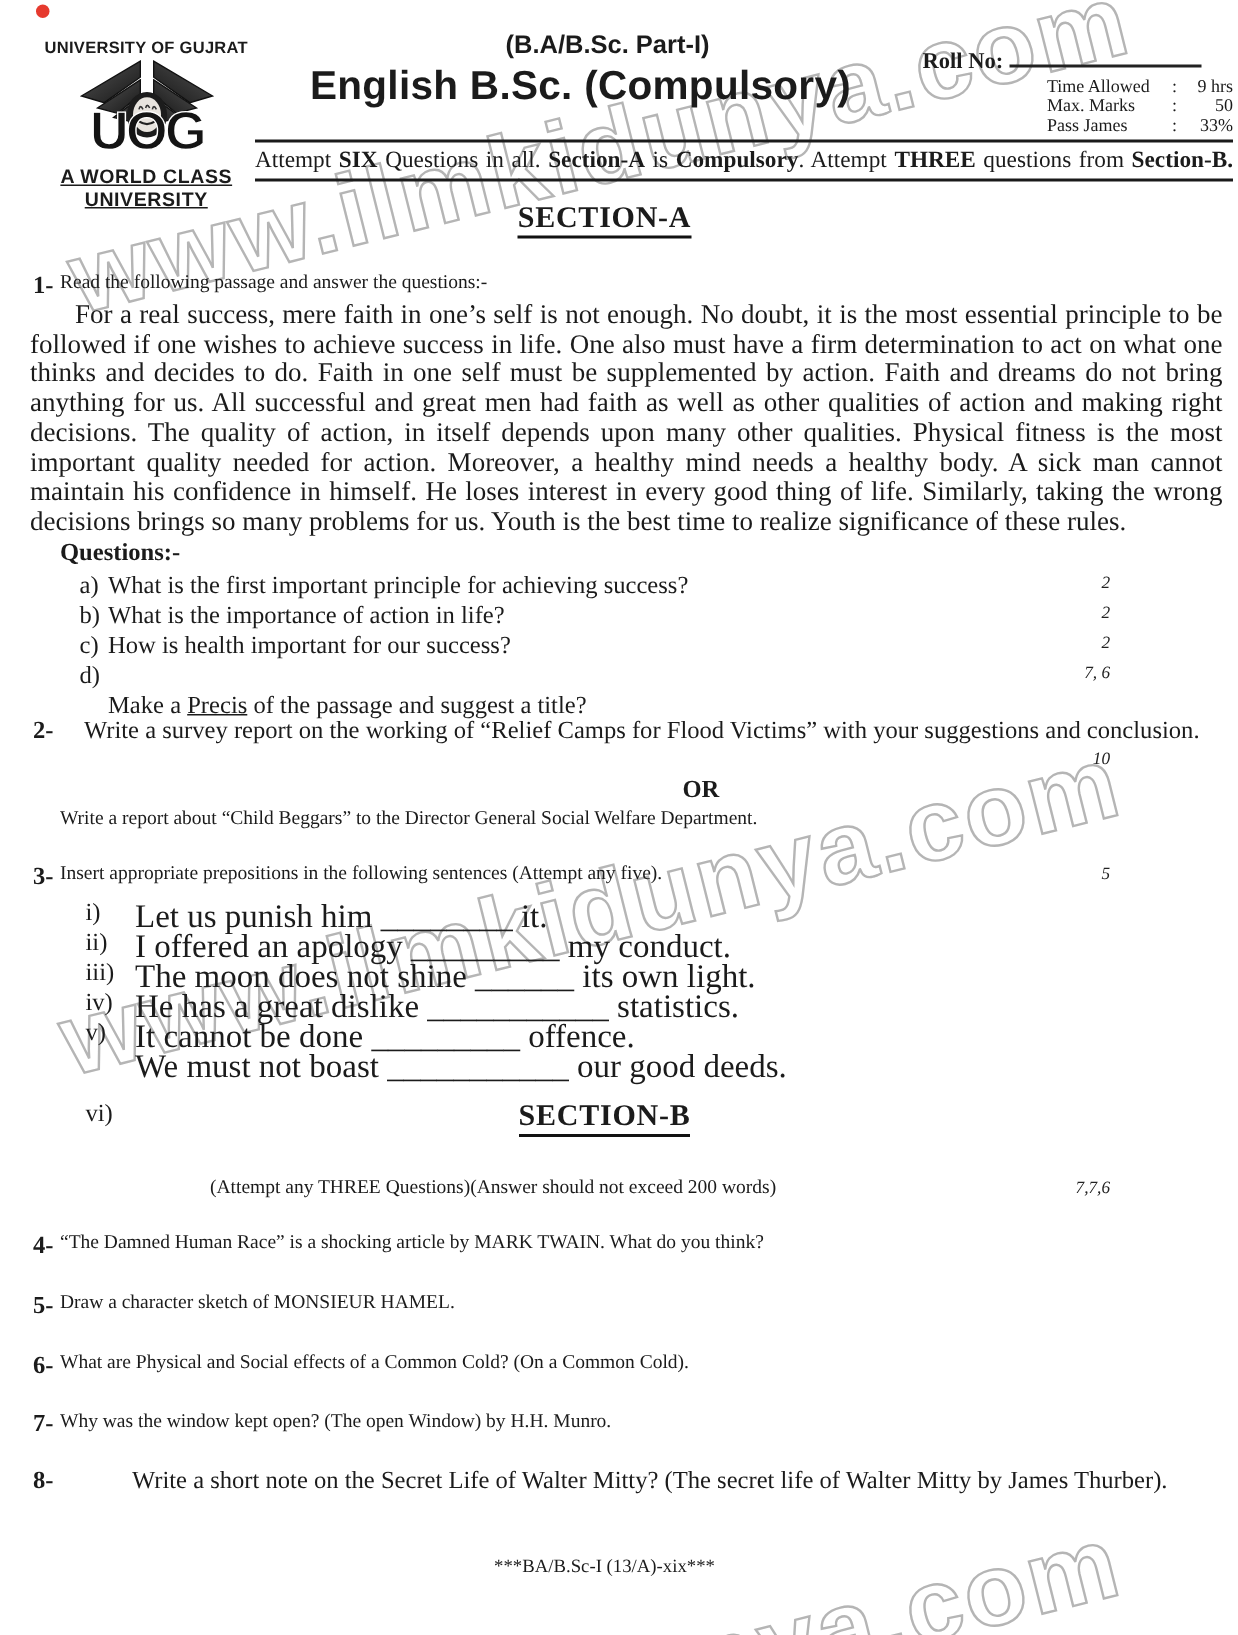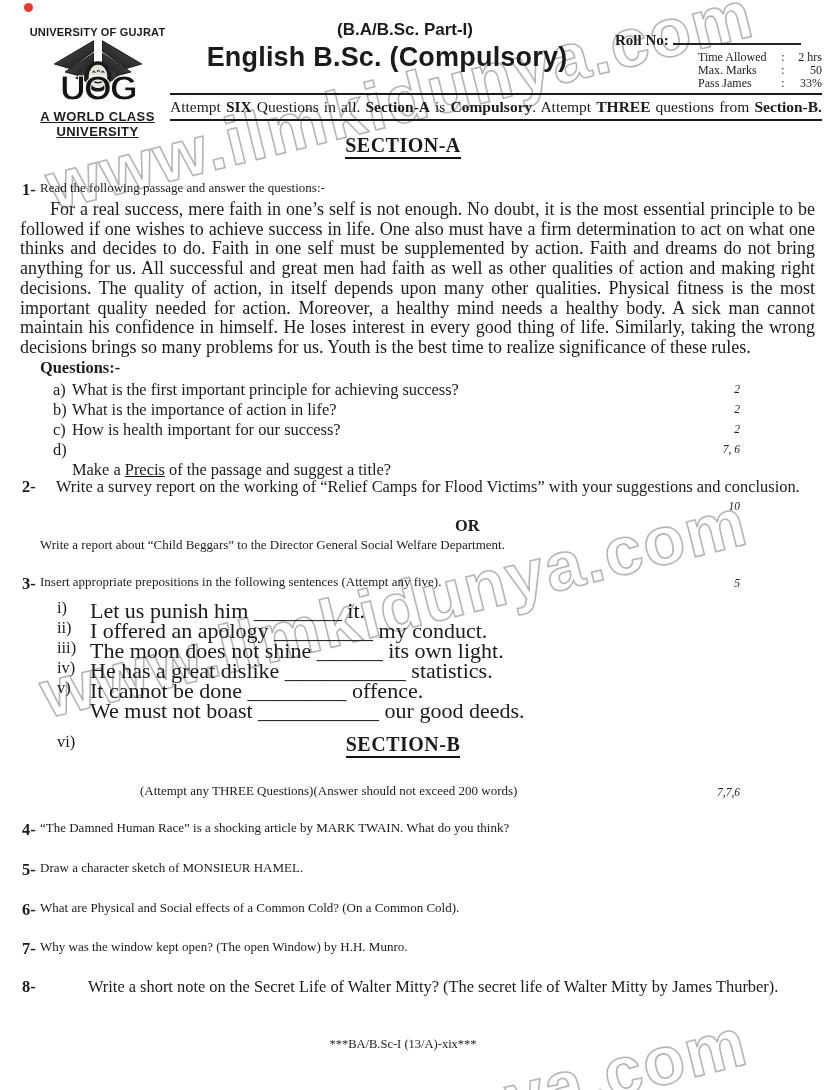--- a/index.html
+++ b/index.html
@@ -80,21 +80,21 @@
   <div class="abs sans b" style="left:132px;top:42px;width:510px;text-align:center;font-size:27px;letter-spacing:.2px;">English B.Sc. (Compulsory)</div>
 
   <div class="abs" style="left:615px;top:29px;width:207px;">
     <span class="b i" style="font-size:15px;">Roll No:</span><span class="rollline"></span>
   </div>
 
   <div class="abs" style="left:698px;top:51px;width:124px;">
     <div class="info-row">
       <span class="lbl">Time Allowed</span>
       <span class="sep">:</span>
-      <span class="val">2 hrs</span>
+      <span class="val">9 hrs</span>
     </div>
     <div class="info-row">
       <span class="lbl">Max. Marks</span>
       <span class="sep">:</span>
       <span class="val">50</span>
     </div>
     <div class="info-row">
       <span class="lbl">Pass James</span>
       <span class="sep">:</span>
       <span class="val">33%</span>

